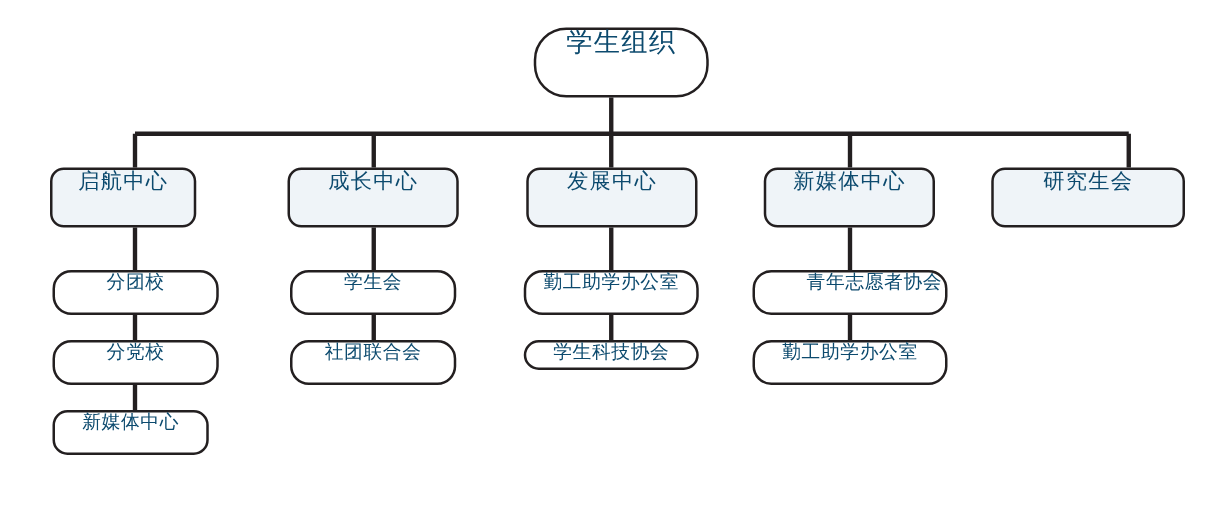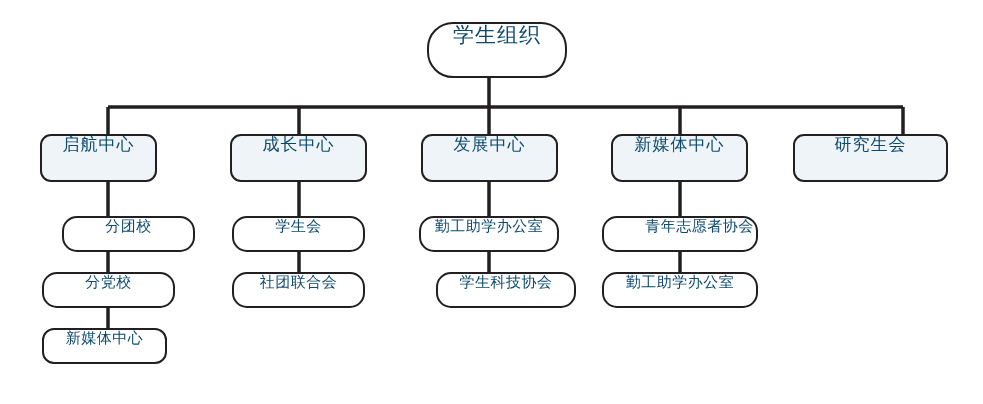--- a/index.html
+++ b/index.html
@@ -90,21 +90,21 @@
       </g>
   </svg>
 
   <div id="node-layer">
       <div class="node root" style="left: 427px; top: 22px; width: 140px; height: 56px;">
         <span class="node-label">学生组织</span>
       </div>
       <div class="node level2" style="left: 40px; top: 134px; width: 117px; height: 48px;">
         <span class="node-label">启航中心</span>
       </div>
-      <div class="node level3" style="left: 42px; top: 216px; width: 133px; height: 36px; margin-left: 20px;">
+      <div class="node level3" style="left: 42px; top: 216px; width: 133px; height: 36px;">
         <span class="node-label">分团校</span>
       </div>
       <div class="node level3" style="left: 42px; top: 272px; width: 133px; height: 36px;">
         <span class="node-label">分党校</span>
       </div>
       <div class="node level3" style="left: 42px; top: 328px; width: 125px; height: 36px; border-radius: 12px;">
         <span class="node-label">新媒体中心</span>
       </div>
       <div class="node level2" style="left: 230px; top: 134px; width: 137px; height: 48px;">
         <span class="node-label">成长中心</span>
@@ -114,21 +114,21 @@
       </div>
       <div class="node level3" style="left: 232px; top: 272px; width: 133px; height: 36px;">
         <span class="node-label">社团联合会</span>
       </div>
       <div class="node level2" style="left: 421px; top: 134px; width: 137px; height: 48px;">
         <span class="node-label">发展中心</span>
       </div>
       <div class="node level3" style="left: 419px; top: 216px; width: 140px; height: 36px;">
         <span class="node-label">勤工助学办公室</span>
       </div>
-      <div class="node level3" style="left: 436px; top: 272px; width: 140px; height: 36px;">
+      <div class="node level3" style="left: 419px; top: 272px; width: 140px; height: 24px;">
         <span class="node-label">学生科技协会</span>
       </div>
       <div class="node level2" style="left: 611px; top: 134px; width: 137px; height: 48px;">
         <span class="node-label">新媒体中心</span>
       </div>
       <div class="node level3" style="left: 602px; top: 216px; width: 156px; height: 36px; padding-left: 39px;">
         <span class="node-label">青年志愿者协会</span>
       </div>
       <div class="node level3" style="left: 602px; top: 272px; width: 156px; height: 36px;">
         <span class="node-label">勤工助学办公室</span>

